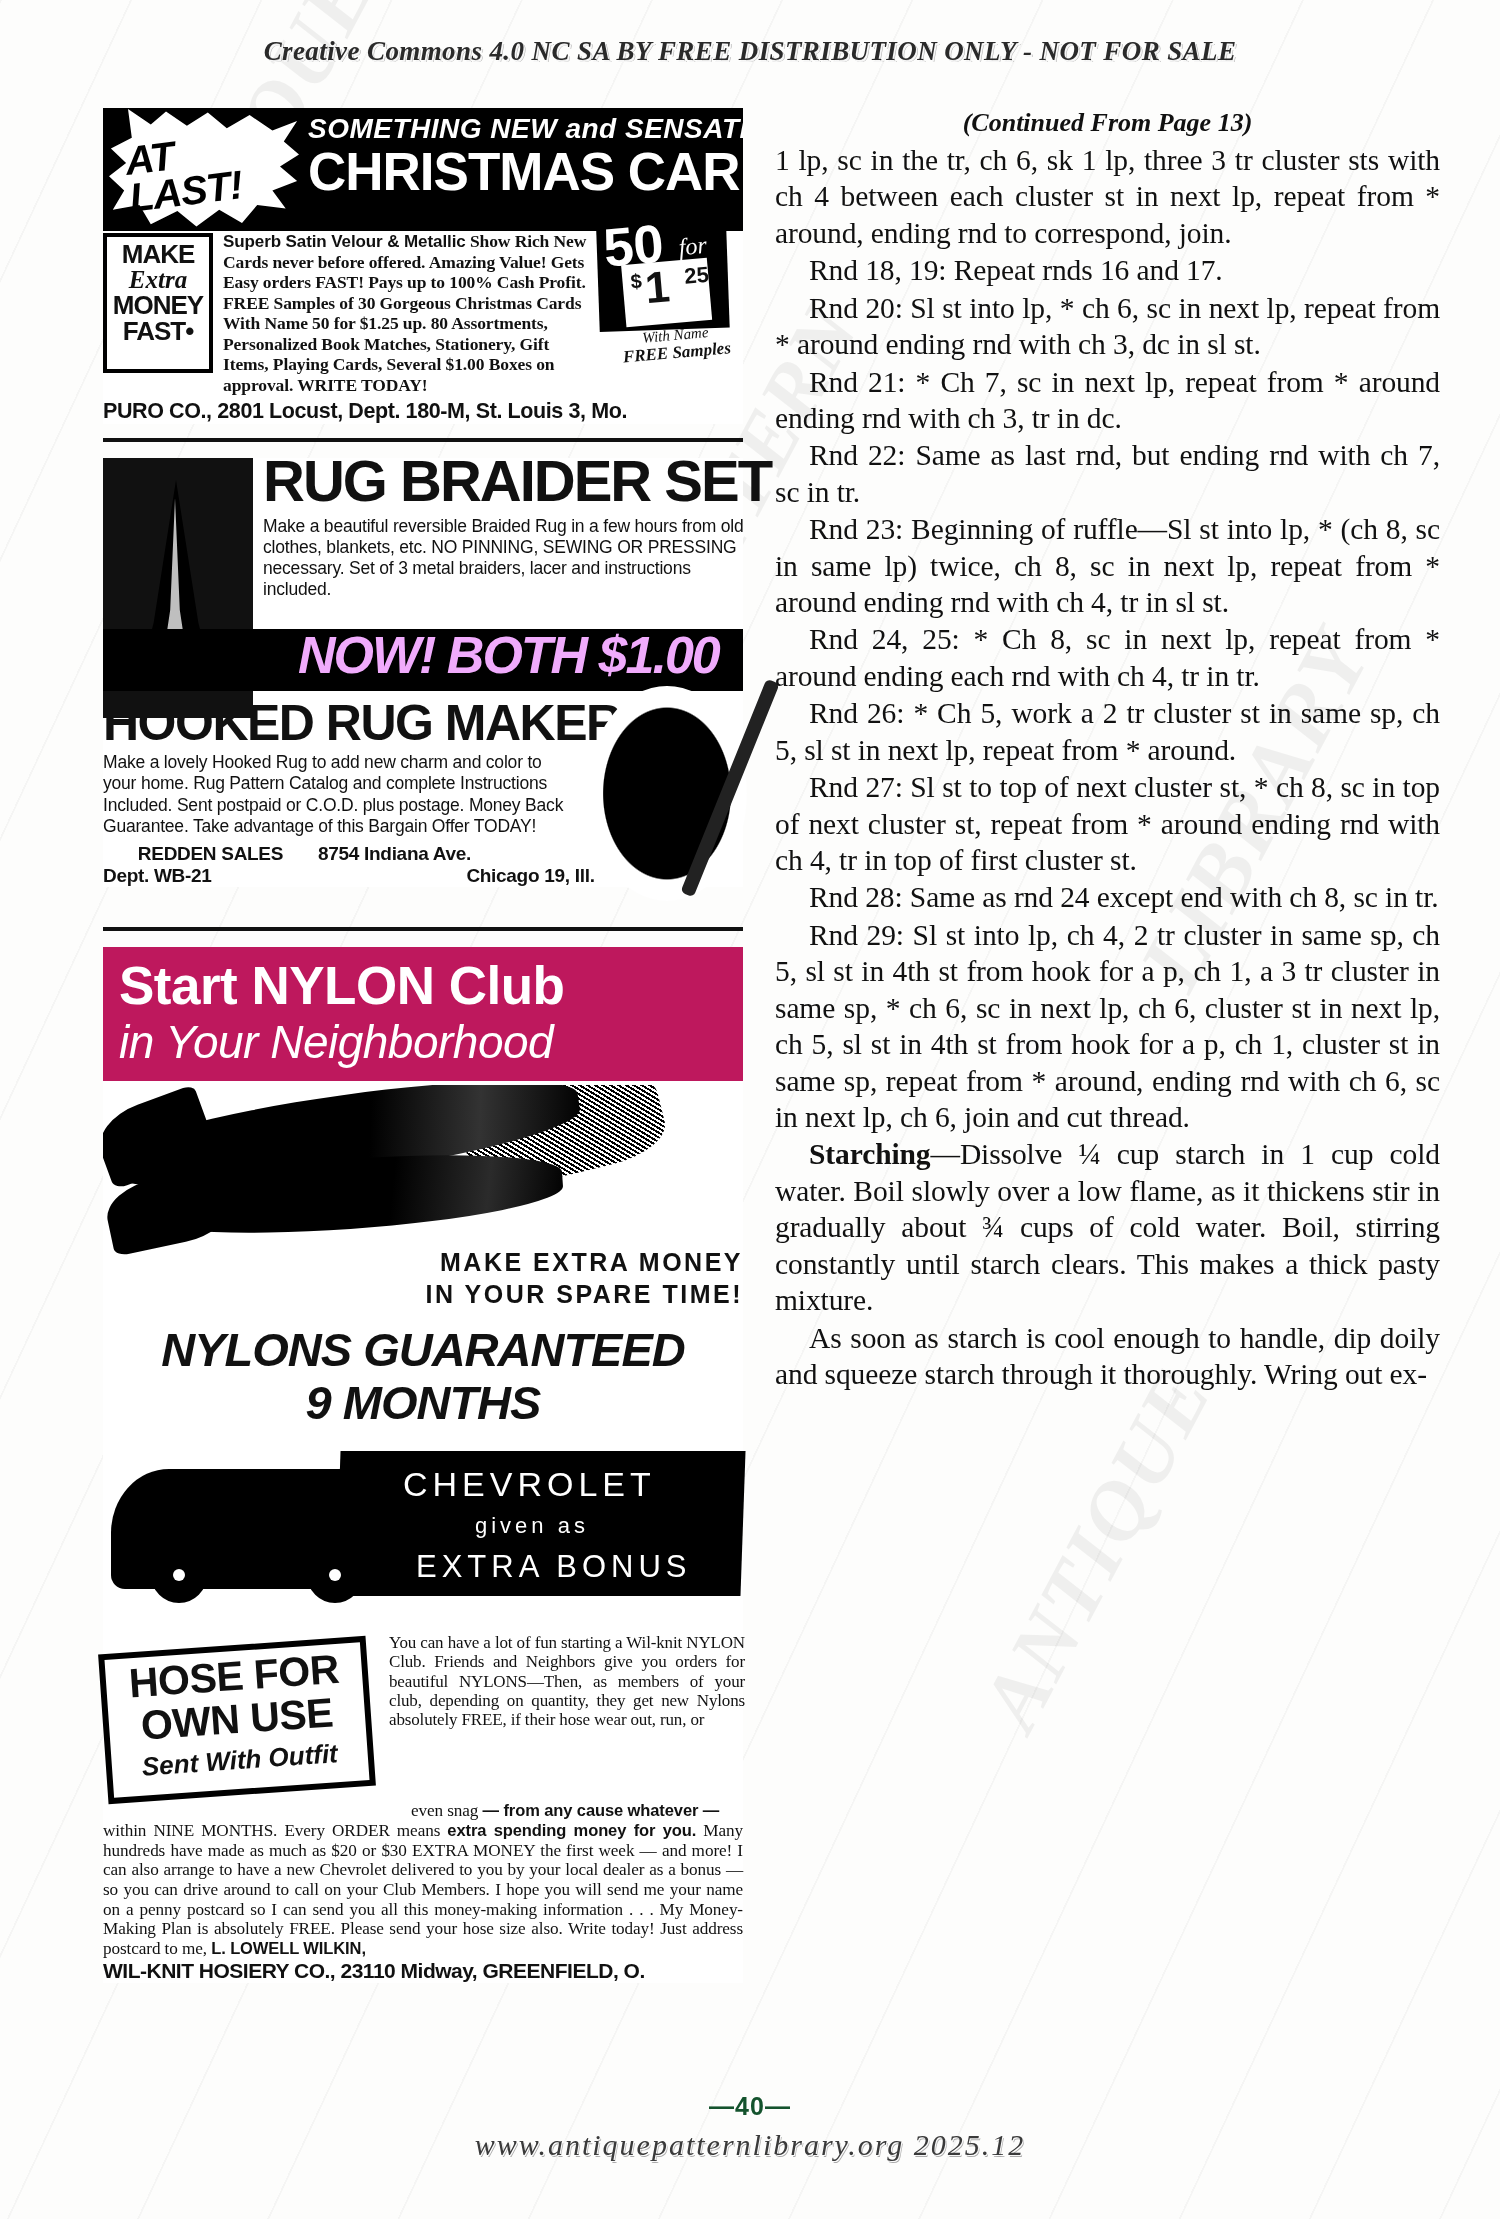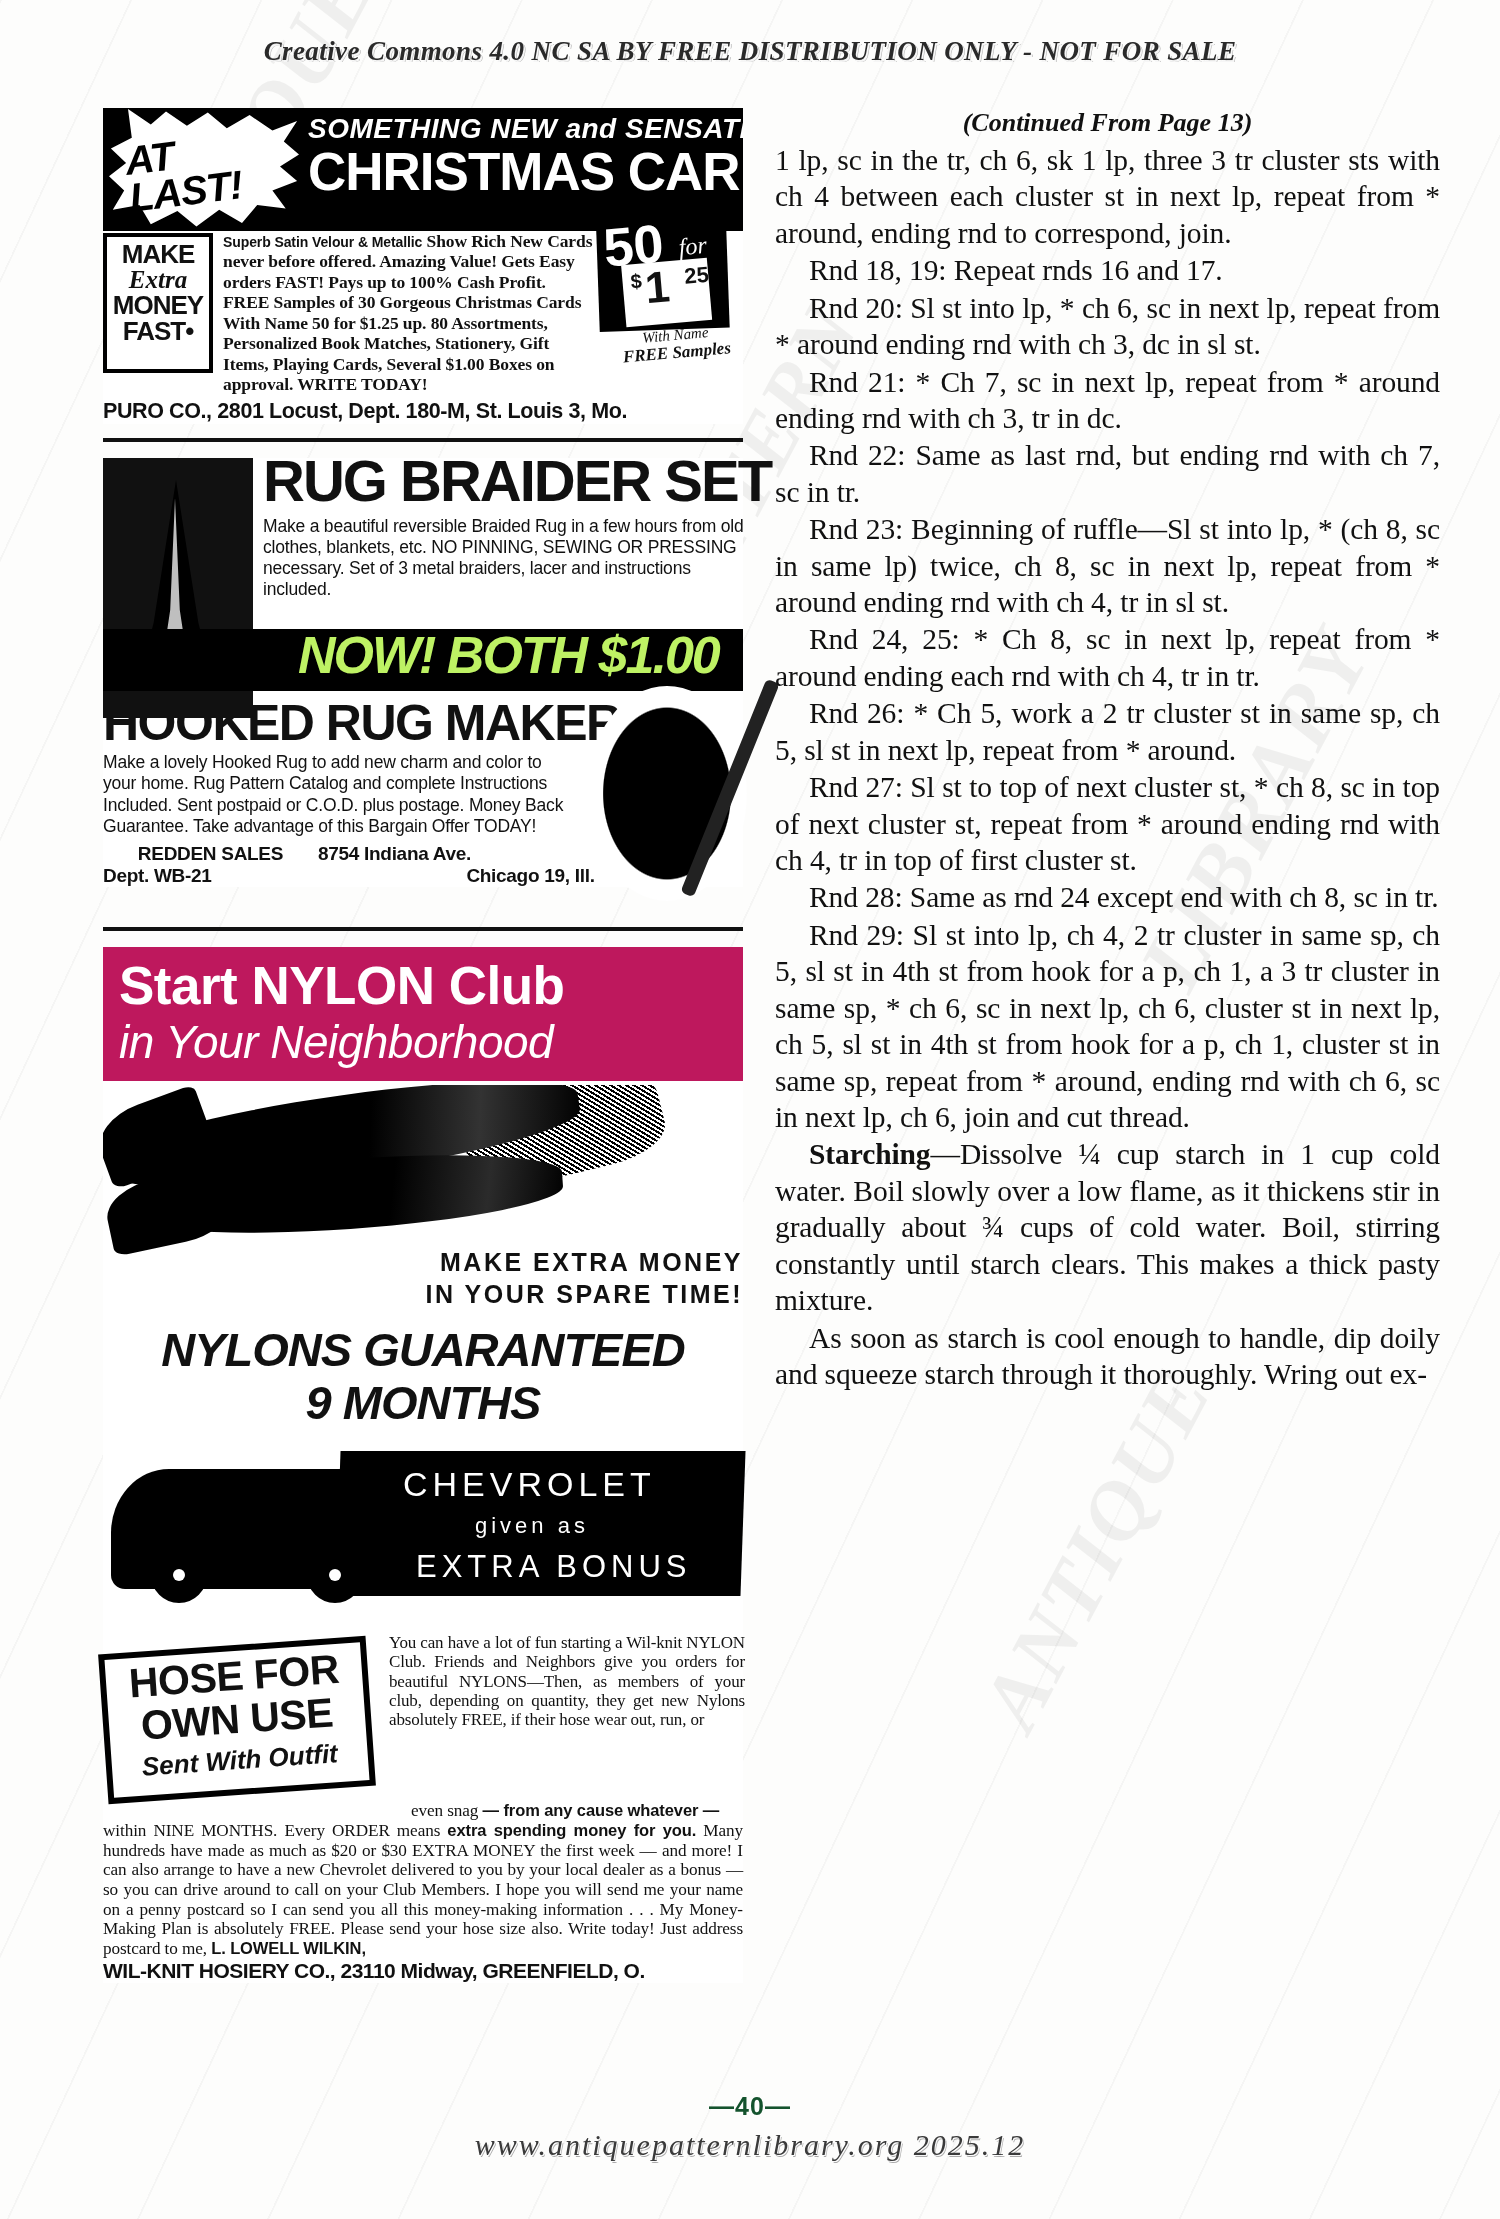--- a/index.html
+++ b/index.html
@@ -75,21 +75,21 @@
   }
   .ad1-make .l1{font-size:26px;letter-spacing:-1px;}
   .ad1-make .l2{font-size:25px;font-style:italic;font-family:"Liberation Serif",serif;}
   .ad1-make .l3{font-size:26px;letter-spacing:-1px;}
   .ad1-make .l4{font-size:26px;letter-spacing:-1px;}
   .ad1-copy{
     position:absolute;left:120px;top:0;width:372px;
     font-family:"Liberation Serif",serif;font-weight:700;font-size:17.5px;
     line-height:1.17;letter-spacing:-.1px;
   }
-  .ad1-copy .hl{font-family:"Liberation Sans",sans-serif;font-size:14px;text-align:right;}
+  .ad1-copy .hl{font-family:"Liberation Sans",sans-serif;font-size:17px;text-align:right;}
   .ad1-price{
     position:absolute;left:497px;top:-22px;width:145px;height:175px;
     transform:rotate(-5deg);
   }
   .ad1-price .blk{
     position:absolute;left:0;top:0;width:130px;height:120px;background:#000;
     transform:rotate(3deg);
   }
   .p50{position:absolute;left:8px;top:6px;color:#fff;font-family:"Liberation Sans",sans-serif;font-weight:700;font-size:54px;line-height:1;}
   .pfor{position:absolute;left:83px;top:26px;color:#fff;font-family:"Liberation Serif",serif;font-style:italic;font-size:24px;}
@@ -131,21 +131,21 @@
     position:absolute;left:160px;top:-6px;
     font-family:"Liberation Sans",sans-serif;font-weight:700;font-size:58px;
     letter-spacing:-2px;line-height:1;white-space:nowrap;
   }
   .ad2-copy{
     position:absolute;left:160px;top:58px;width:482px;
     font-family:"Liberation Sans",sans-serif;font-size:17.5px;line-height:1.2;
     letter-spacing:-.2px;
   }
   .ad2-now{
-    position:relative;height:62px;background:#000;color:#bef264;overflow:hidden;
+    position:relative;height:62px;background:#000;color:#f0abfc;overflow:hidden;
     margin-top:-4px;
   }
   .ad2-now span{
     position:absolute;left:195px;top:-4px;
     font-family:"Liberation Sans",sans-serif;font-weight:700;font-style:italic;
     font-size:52px;letter-spacing:-2px;white-space:nowrap;
   }
   .ad2-hooked{
     font-family:"Liberation Sans",sans-serif;font-weight:700;font-size:50px;
     letter-spacing:-1.5px;line-height:1.06;margin-top:6px;

